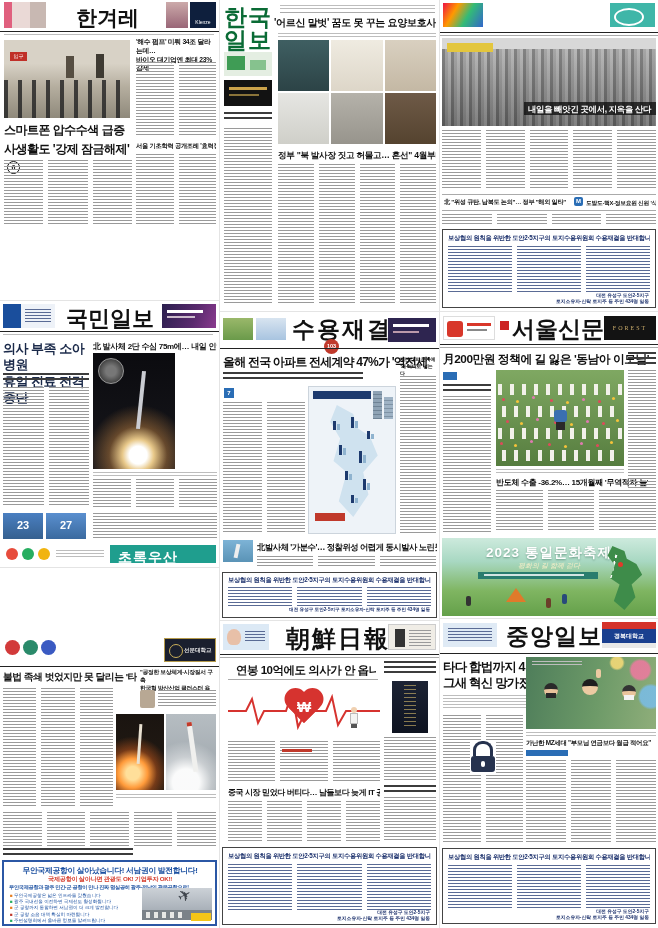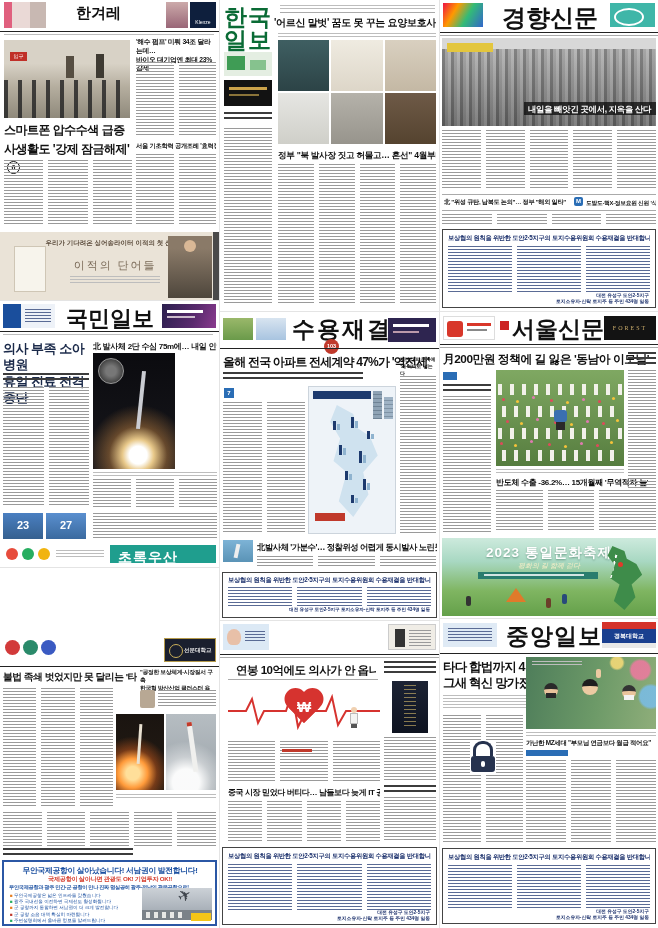--- a/index.html
+++ b/index.html
@@ -37,21 +37,21 @@
   .kmap{clip-path:polygon(30% 0,55% 8%,60% 20%,80% 28%,92% 45%,70% 60%,78% 80%,
     55% 100%,33% 86%,45% 60%,25% 50%,35% 30%,20% 15%);}
   .bar{position:absolute;width:3px;background:#1d3a6e;}
   .bar2{position:absolute;width:3px;background:#8fb3cf;}
 </style>
 </head>
 <body>
 
 <div class="page" style="left:0;top:0;width:219px;height:300px">
   <div class="abs" style="left:4px;top:2px;width:42px;height:26px;background:linear-gradient(90deg,#e0607e 0 8px,#ead9d6 8px 26px,#c8b8b2 26px)"></div>
-  <div class="abs hl" style="left:76px;top:4px;font-size:15px;letter-spacing:0;">한겨레</div>
+  <div class="abs hl" style="left:76px;top:4px;font-size:21px;letter-spacing:0;">한겨레</div>
   <div class="abs" style="left:166px;top:2px;width:22px;height:26px;background:linear-gradient(#caa,#967)"></div>
   <div class="abs" style="left:190px;top:2px;width:26px;height:26px;background:#0e1f3d;color:#fff;font-size:5px;text-align:center;line-height:40px;">Klenze</div>
   <div class="rule" style="left:0;top:31px;width:219px"></div>
   <div class="abs greekl" style="left:4px;top:34px;width:210px;height:3px"></div>
   <div class="abs" style="left:4px;top:40px;width:126px;height:78px;background:linear-gradient(180deg,#d8d2c6 0 30%,#b5ae9f 60%,#8f897b)">
     <div class="abs" style="left:0;top:40px;width:126px;height:38px;background-image:repeating-linear-gradient(90deg,rgba(40,40,40,.85) 0 4px,transparent 4px 14px)"></div>
     <div class="abs" style="left:6px;top:12px;width:17px;height:9px;background:#c03028;color:#fff;font-size:5px;text-align:center;line-height:9px">입구</div>
     <div class="abs" style="left:62px;top:16px;width:8px;height:22px;background:#564e42"></div>
     <div class="abs" style="left:92px;top:14px;width:8px;height:24px;background:#3e3a32"></div>
   </div>
@@ -67,30 +67,20 @@
   <div class="abs hl pre" style="left:136px;top:38px;width:80px;font-size:6.8px;letter-spacing:-0.3px;line-height:1.3">'해수 펌프' 미뤄 34조 달라는데…
 바이오 대기업엔 최대 23% 감세</div>
   <div class="cols" style="left:136px;top:62px;width:80px;height:74px">
     <div class="greek"></div>
     <div class="greek"></div>
   </div>
   <div class="abs hl nowrap" style="left:136px;top:142px;width:80px;font-size:6.3px;letter-spacing:-0.3px">서울 기초학력 공개조례 '효력정지'</div>
   <div class="cols" style="left:136px;top:154px;width:80px;height:72px">
     <div class="greek"></div>
     <div class="greek"></div>
-  </div>
-  <div class="abs" style="left:0;top:232px;width:219px;height:68px;background:#eae3d7">
-    <div class="abs" style="left:14px;top:14px;width:30px;height:44px;background:#f7f4ec;border:1px solid #cfc6b5"></div>
-    <div class="abs" style="left:30px;top:7px;width:170px;text-align:center;font-size:6.5px;font-weight:bold;color:#5a4a3a">우리가 기다려온 싱어송라이터 이적의 첫 산문집</div>
-    <div class="abs serif" style="left:60px;top:26px;width:110px;text-align:center;font-size:11px;color:#7a6a58;letter-spacing:2px">이적의 단어들</div>
-    <div class="abs greekl" style="left:70px;top:44px;width:90px;height:8px"></div>
-    <div class="abs" style="left:168px;top:4px;width:44px;height:62px;background:linear-gradient(#8a7a68 0 20%,#4e463c)">
-      <div class="abs" style="left:16px;top:4px;width:12px;height:12px;border-radius:50%;background:#d9b896"></div>
-    </div>
-    <div class="abs" style="left:213px;top:0;width:6px;height:68px;background:#4a4a4a"></div>
   </div>
 </div>
 
 <div class="page" style="left:220px;top:0;width:219px;height:311px">
   <div class="abs hl" style="left:4px;top:2px;font-size:23px;color:#0a6b35;letter-spacing:1px">한국</div>
   <div class="abs hl" style="left:4px;top:25px;font-size:23px;color:#0a6b35;letter-spacing:1px">일보</div>
   <div class="abs greekl" style="left:60px;top:5px;width:155px;height:4px"></div>
   <div class="rulel" style="left:60px;top:12px;width:155px"></div>
   <div class="abs hl nowrap" style="left:54px;top:16px;width:162px;font-size:10px;letter-spacing:-0.3px">'어르신 말벗' 꿈도 못 꾸는 요양보호사</div>
   <div class="abs greekl" style="left:58px;top:33px;width:158px;height:4px"></div>
@@ -116,21 +106,20 @@
   <div class="cols" style="left:58px;top:164px;width:158px;height:140px">
     <div class="greek"></div>
     <div class="greek"></div>
     <div class="greek"></div>
     <div class="greek"></div>
   </div>
 </div>
 
 <div class="page" style="left:440px;top:0;width:218px;height:311px">
   <div class="abs" style="left:3px;top:3px;width:40px;height:24px;background:linear-gradient(120deg,#e14,#f90 30%,#3b7 60%,#36c)"></div>
-  <div class="abs hl serif" style="left:62px;top:2px;font-size:24px;letter-spacing:0">경향신문</div>
   <div class="abs" style="left:170px;top:3px;width:45px;height:24px;background:#3fb6a8">
     <div class="abs" style="left:4px;top:5px;width:26px;height:14px;border-radius:50%;border:2px solid #fff"></div>
   </div>
   <div class="rule" style="left:0;top:32px;width:218px"></div>
   <div class="rulel" style="left:0;top:35px;width:218px"></div>
   <div class="abs" style="left:2px;top:38px;width:214px;height:88px;background:linear-gradient(180deg,#d8d8d8 0 12%,transparent 12%),repeating-linear-gradient(90deg,rgba(40,40,40,.35) 0 3px,rgba(120,120,120,.22) 3px 6px,rgba(205,205,205,.18) 6px 9px),linear-gradient(180deg,#bdbdbd,#6f6f6f)">
     <div class="abs" style="left:5px;top:5px;width:46px;height:9px;background:#e3c63e"></div>
     <div class="abs" style="left:82px;top:64px;width:132px;height:13px;background:rgba(15,15,15,.78)">
       <span class="abs hl nowrap" style="left:4px;top:2px;width:126px;color:#fff;font-size:8.4px;letter-spacing:-0.3px">내일을 빼앗긴 곳에서, 지옥을 산다</span>
     </div>
@@ -389,20 +378,21 @@
       <div class="abs" style="left:12px;top:40px;width:5px;height:5px;border-radius:50%;background:#e03a2a"></div>
     </div>
   </div>
 </div>
 
 <div class="page" style="left:220px;top:621px;width:219px;height:307px">
   <div class="abs" style="left:3px;top:3px;width:46px;height:26px;background:#dce9f5">
     <div class="abs" style="left:4px;top:5px;width:14px;height:16px;border-radius:50% 50% 40% 40%;background:#e8c0a8"></div>
     <div class="abs greekn" style="left:22px;top:7px;width:20px;height:12px"></div>
   </div>
+  <div class="abs hl serif" style="left:66px;top:2px;font-size:24px;letter-spacing:2px">朝鮮日報</div>
   <div class="abs" style="left:168px;top:3px;width:48px;height:26px;background:#f0ede6;border:1px solid #ccc;box-sizing:border-box">
     <div class="abs" style="left:6px;top:4px;width:10px;height:18px;background:#333"></div>
     <div class="abs greek" style="left:20px;top:5px;width:22px;height:16px"></div>
   </div>
   <div class="rule" style="left:0;top:33px;width:219px"></div>
   <div class="rulel" style="left:0;top:36px;width:219px"></div>
   <div class="abs hl nowrap" style="left:16px;top:42px;width:140px;font-size:11.5px;letter-spacing:-0.5px">연봉 10억에도 의사가 안 옵니다</div>
   <div class="rulel" style="left:8px;top:58px;width:150px"></div>
   <div class="abs" style="left:8px;top:60px;width:152px;height:56px">
     <svg width="152" height="56" viewBox="0 0 152 56" style="position:absolute;left:0;top:0">

